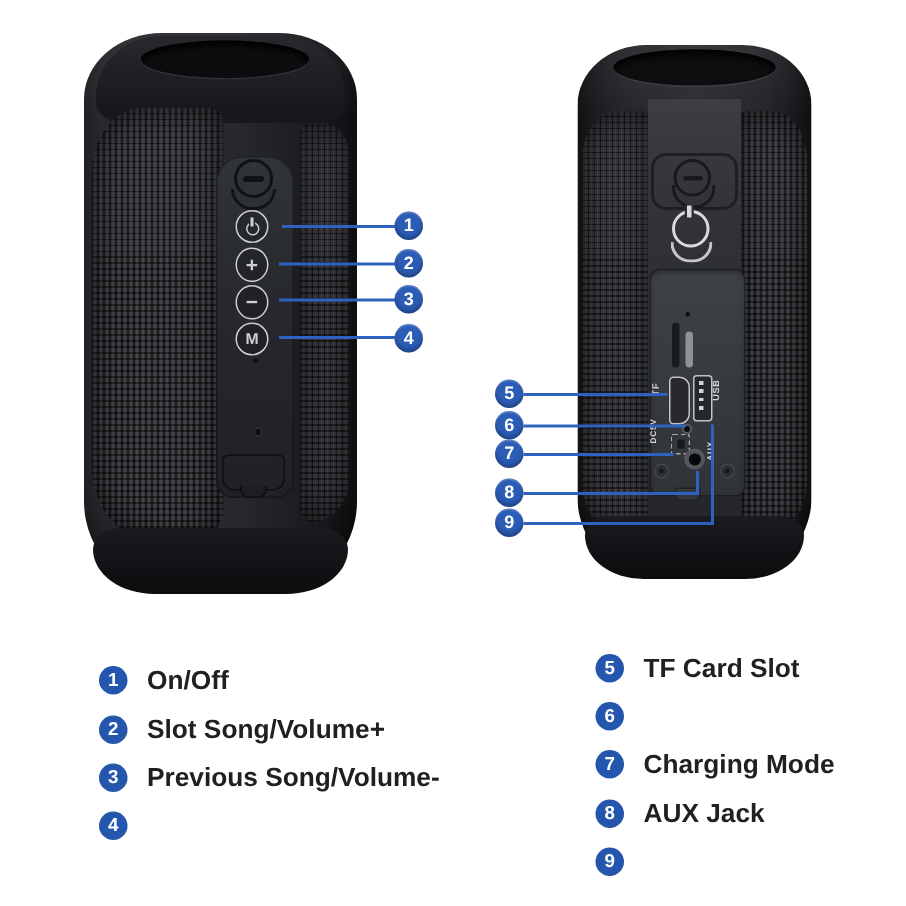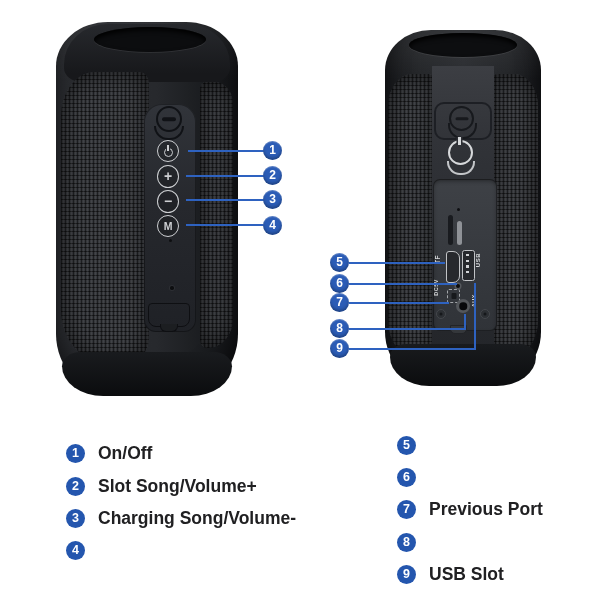--- a/index.html
+++ b/index.html
@@ -247,37 +247,38 @@
   <div class="legend-row" style="left:66px;top:443px;">
     <span class="legend-num">1</span>
     <span class="legend-label">On/Off</span>
   </div>
   <div class="legend-row" style="left:66px;top:476px;">
     <span class="legend-num">2</span>
     <span class="legend-label">Slot Song/Volume+</span>
   </div>
   <div class="legend-row" style="left:66px;top:508px;">
     <span class="legend-num">3</span>
-    <span class="legend-label">Charging Song/Volume-</span>
+    <span class="legend-label">Previous Song/Volume-</span>
   </div>
   <div class="legend-row" style="left:66px;top:540px;">
     <span class="legend-num">4</span>
   </div>
 
   <div class="legend-row" style="left:397px;top:435px;">
     <span class="legend-num">5</span>
+    <span class="legend-label">TF Card Slot</span>
   </div>
   <div class="legend-row" style="left:397px;top:467px;">
     <span class="legend-num">6</span>
   </div>
   <div class="legend-row" style="left:397px;top:499px;">
     <span class="legend-num">7</span>
-    <span class="legend-label">Previous Port</span>
+    <span class="legend-label">Charging Mode</span>
   </div>
   <div class="legend-row" style="left:397px;top:532px;">
     <span class="legend-num">8</span>
+    <span class="legend-label">AUX Jack</span>
   </div>
   <div class="legend-row" style="left:397px;top:564px;">
     <span class="legend-num">9</span>
-    <span class="legend-label">USB Slot</span>
   </div>
 
 </div>
 
 </body></html>

